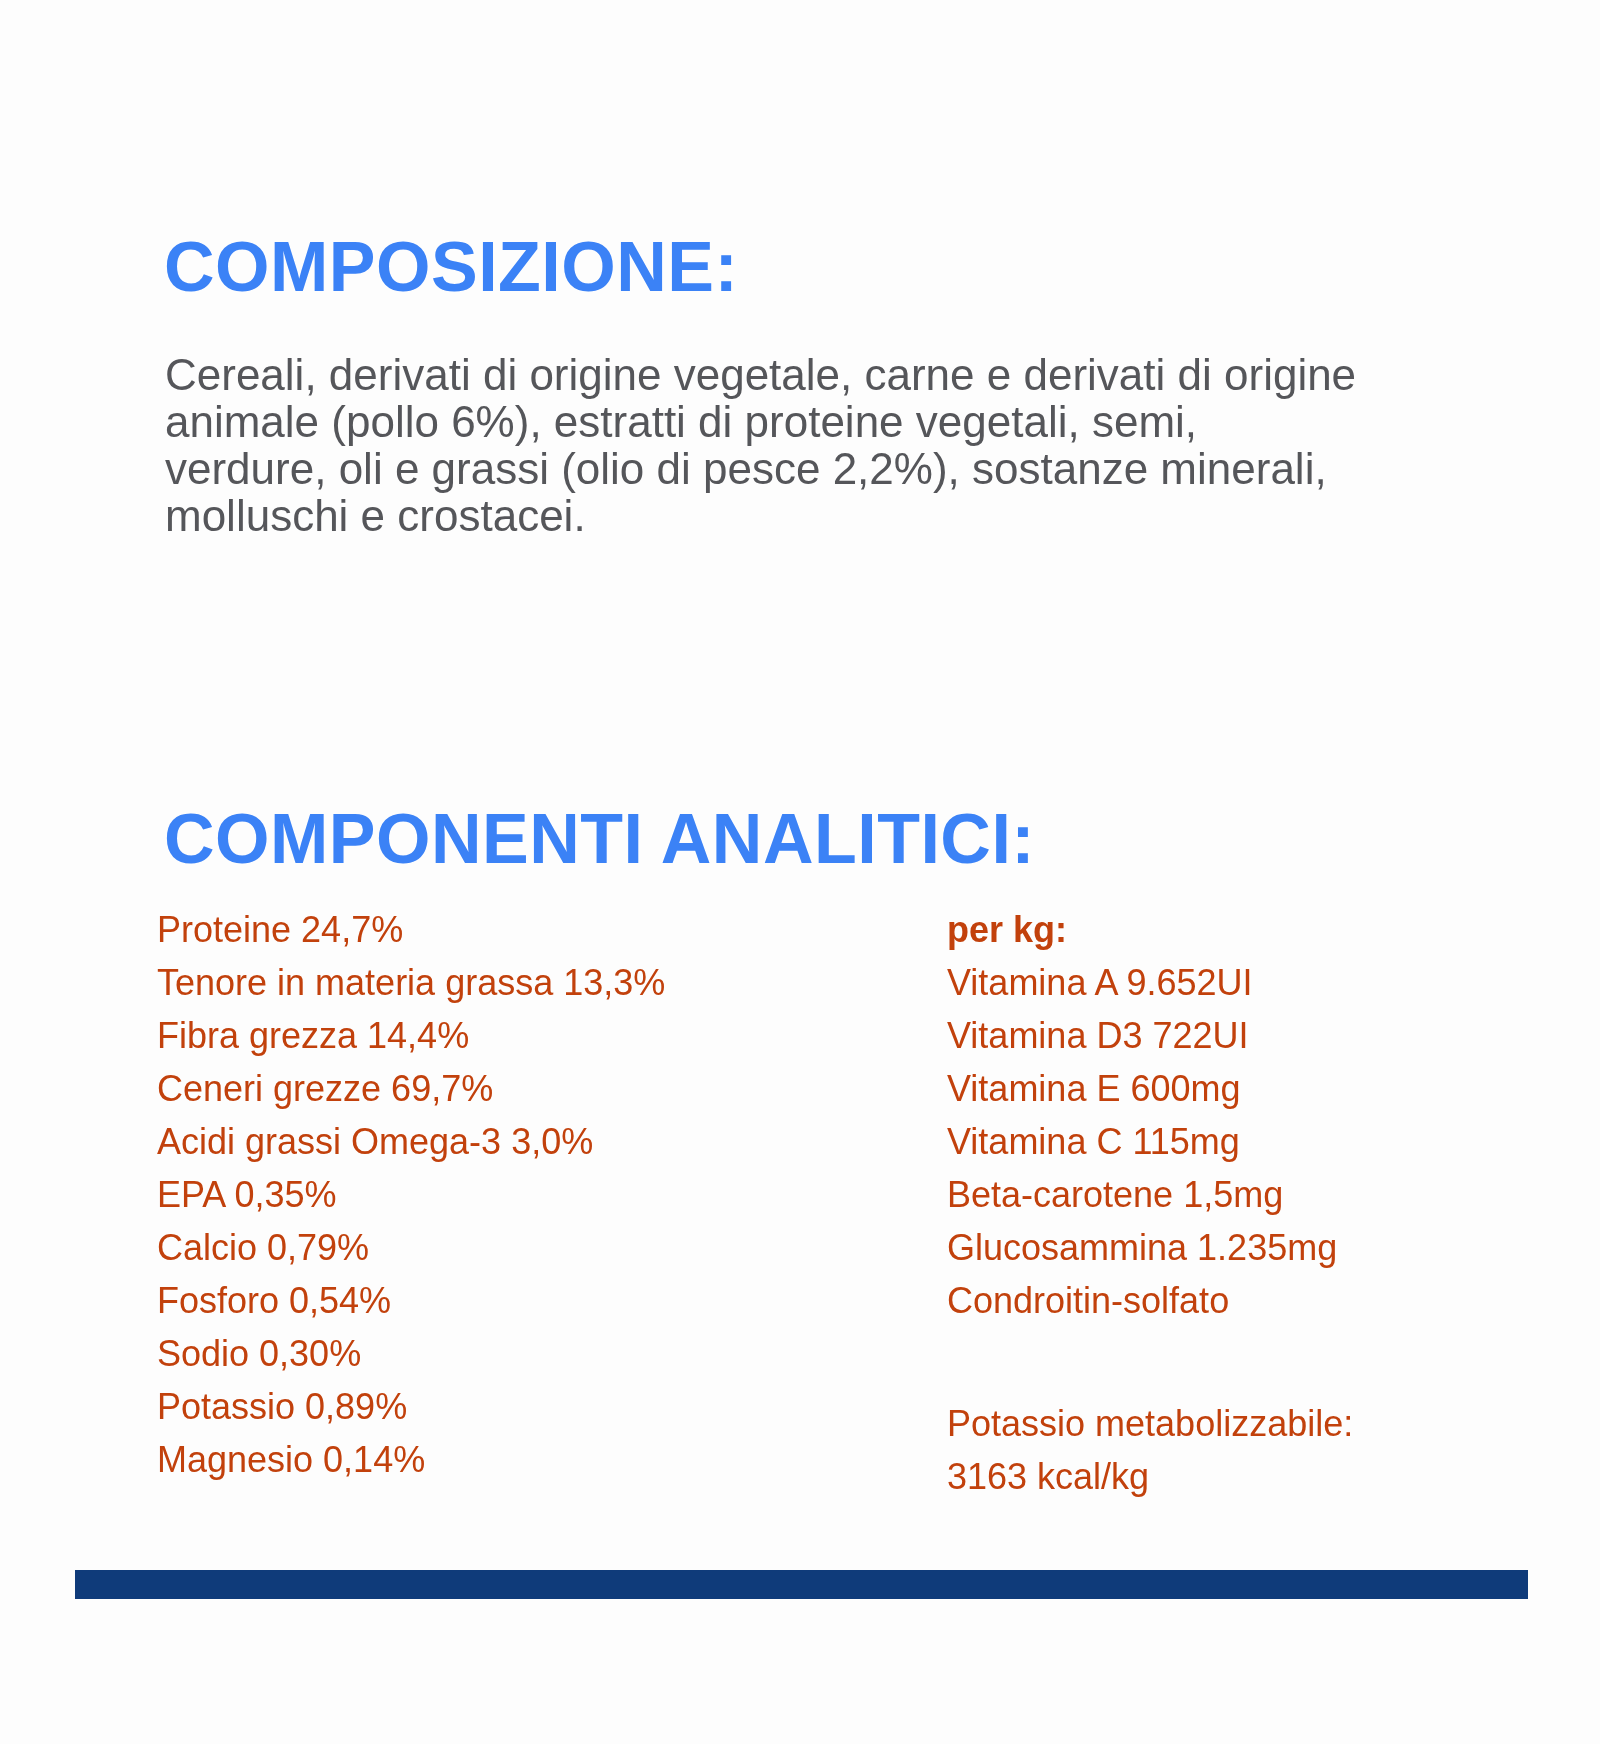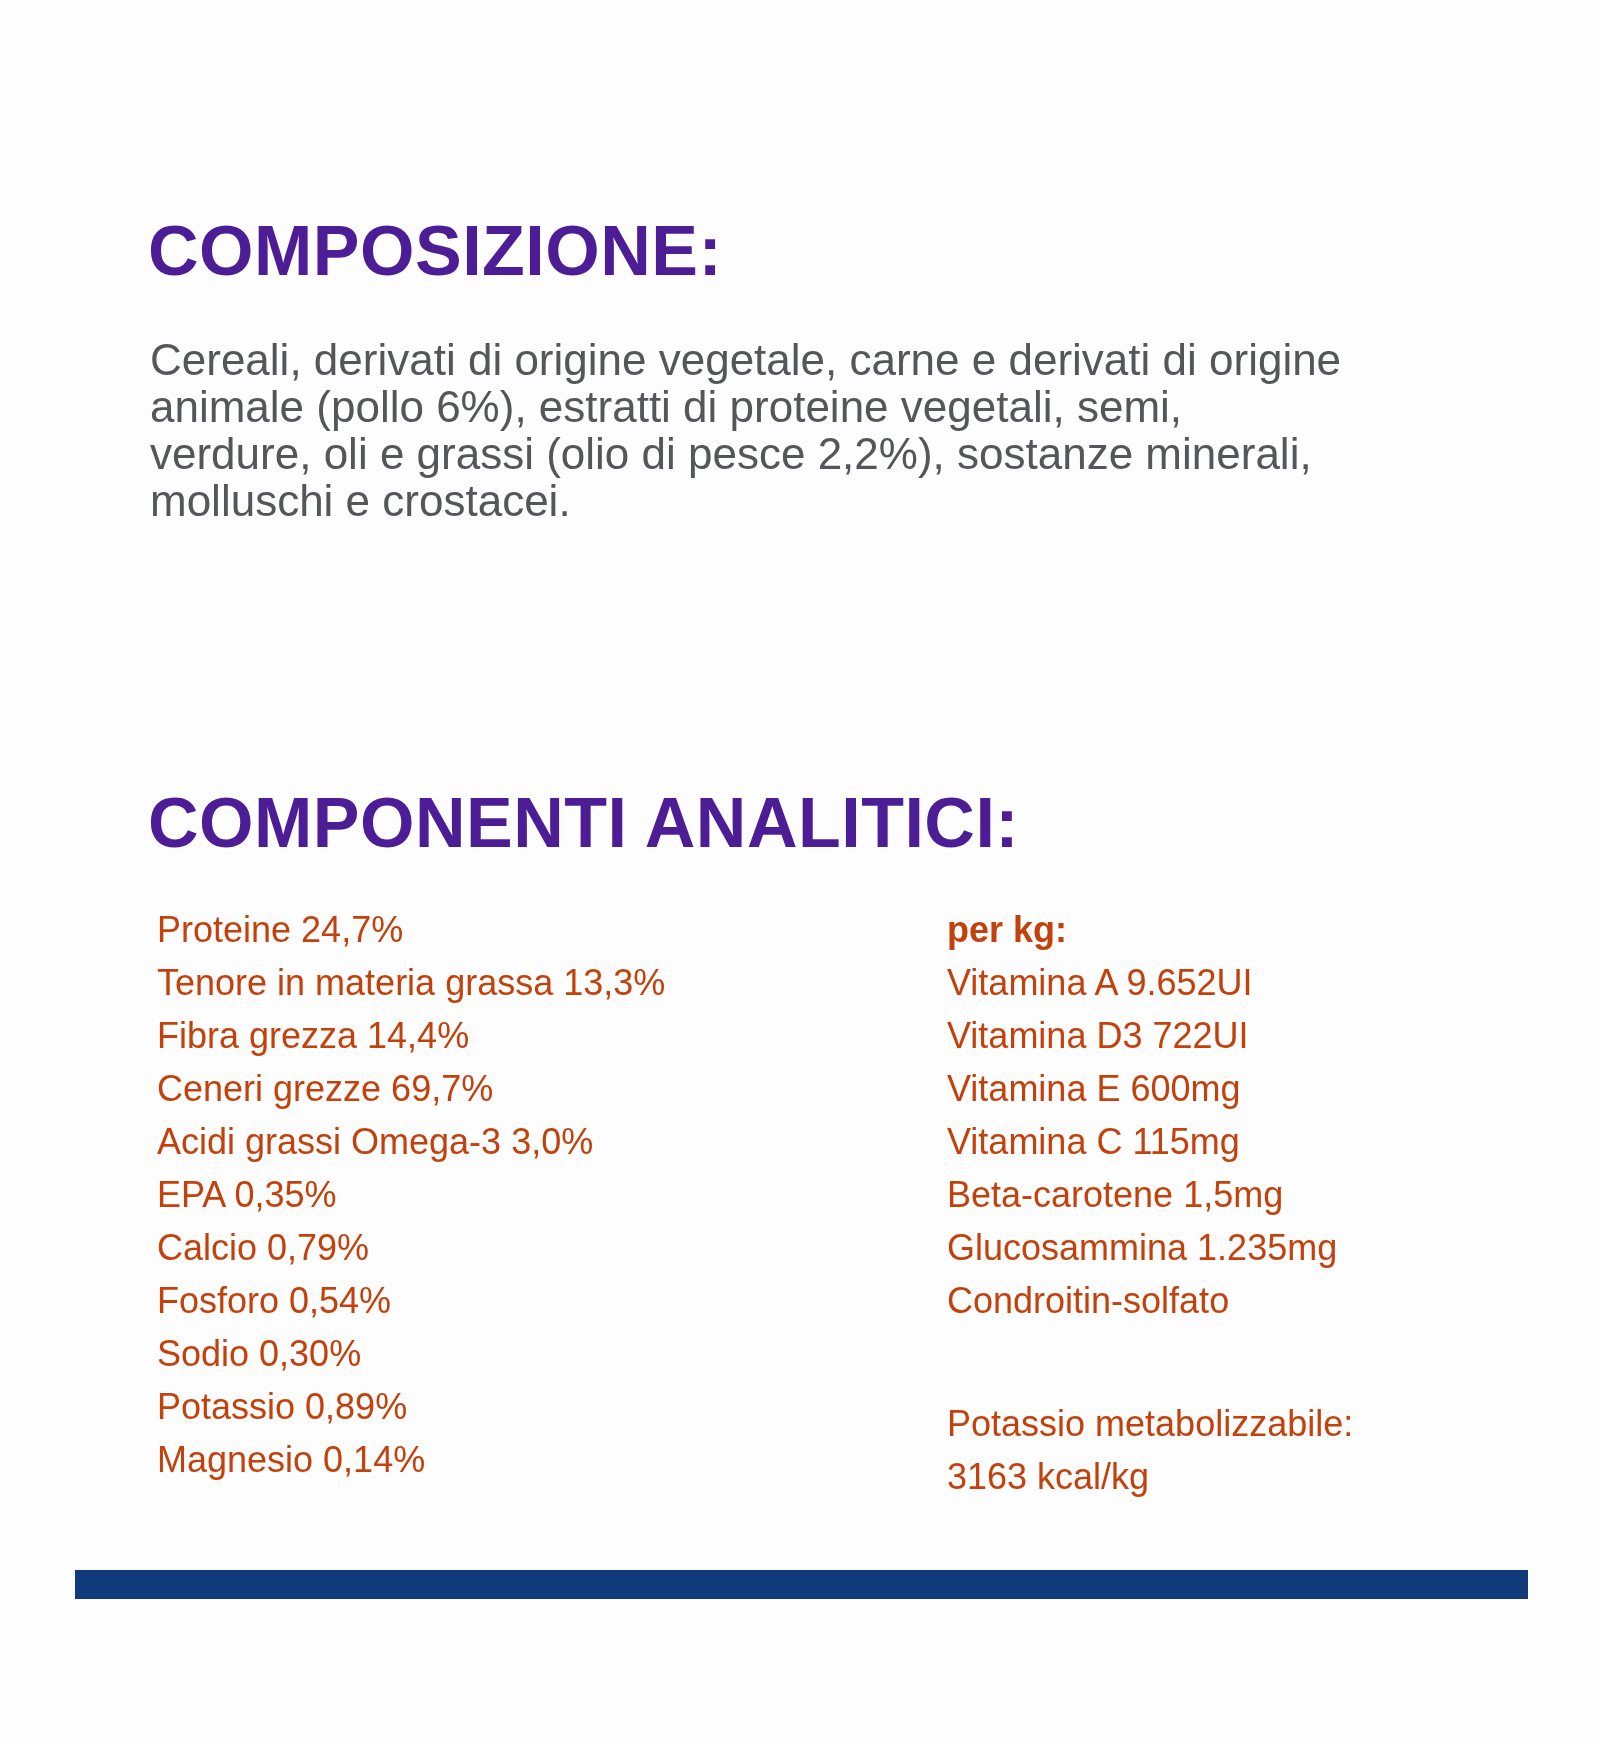--- a/index.html
+++ b/index.html
@@ -10,37 +10,37 @@
     width: 1600px;
     height: 1744px;
     position: relative;
     background: #fdfdfd;
     font-family: "Liberation Sans", sans-serif;
     overflow: hidden;
   }
   .heading {
     position: absolute;
     left: 148px;
-    margin: 0;
+    margin: 16px;
     font-size: 70px;
     line-height: 70px;
     font-weight: bold;
-    color: #4c1d95;
+    color: #3b82f6;
     letter-spacing: 0.5px;
     white-space: nowrap;
   }
   .heading-composition { top: 216px; }
   .heading-analytical  { top: 788px; }
 
   .body-text {
     position: absolute;
     left: 150px;
     top: 336px;
     width: 1195px;
-    margin: 0;
+    margin: 15px;
     font-size: 44px;
     line-height: 47px;
     color: #55565a;
   }
 
   .columns {
     position: absolute;
     left: 150px;
     top: 903px;
     width: 1400px;

